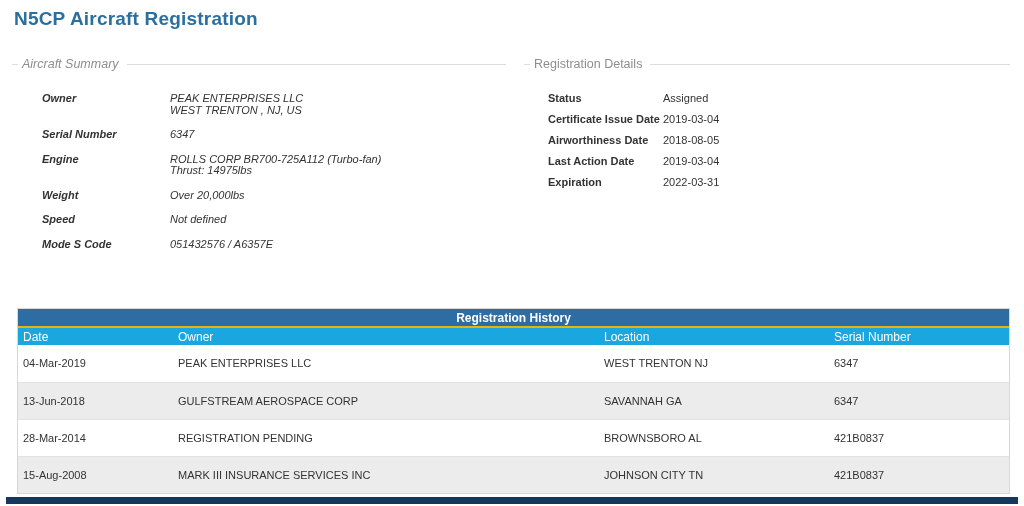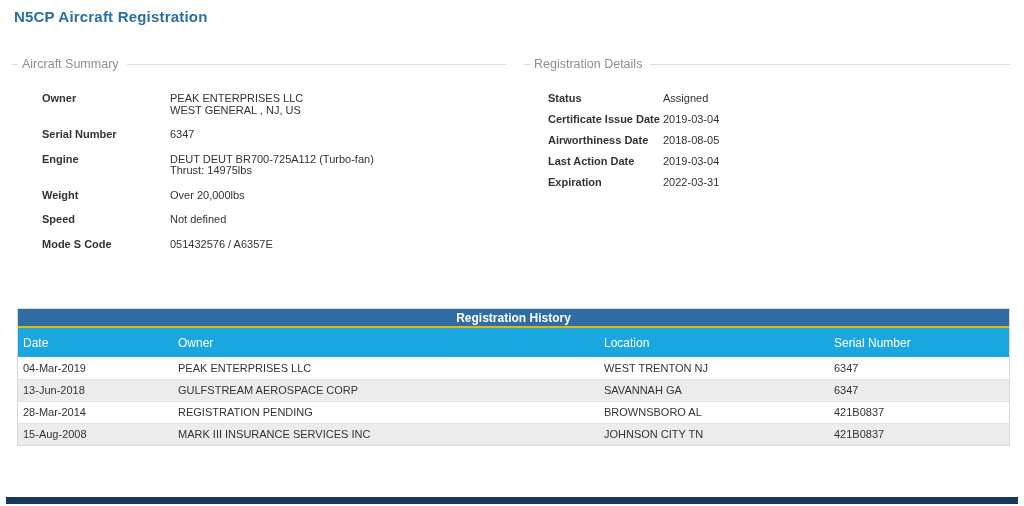--- a/index.html
+++ b/index.html
@@ -3,27 +3,27 @@
 <meta charset="utf-8">
 <style>
   * { margin:0; padding:0; box-sizing:border-box; }
   html,body { width:1024px; height:506px; background:#fff; overflow:hidden;
               font-family:"Liberation Sans", sans-serif; color:#333; }
 
   .page { position:relative; width:1024px; height:506px; }
 
   .page-title {
     position:absolute; left:14px; top:8px;
-    font-size:15px; font-weight:bold; letter-spacing:0.2px;
+    font-size:19px; font-weight:bold; letter-spacing:0.2px;
     color:var(--title-color,#2a6f9f);
   }
 
   
   .panels { position:absolute; left:12px; top:57px; width:998px; display:flex; }
-  .panel-left  { width:494px; margin-right:18px; }
+  .panel-left  { width:494px; margin-right:18px;font-style:italic; }
   .panel-right { width:486px; }
 
   .legend-row { display:flex; align-items:center; height:14px; }
   .legend-row::before { content:""; width:6px; border-top:1px solid var(--legend-line,#ddd); margin-right:2px; }
   .legend { font-size:12.5px; color:var(--legend-color,#8e8e8e); padding:0 8px 0 2px; white-space:nowrap; }
   .legend-line { flex:1; border-top:1px solid var(--legend-line,#ddd); }
 
   .fields { padding:22px 0 0 30px; }
   .panel-right .fields { padding-left:24px; }
 
@@ -41,25 +41,25 @@
     height:19px; line-height:19px; text-align:center;
     background:var(--table-title-bg,#2e6da4); color:#fff;
     font-size:12px; font-weight:bold; border-bottom:2px solid #eab308;
   }
   table { width:100%; border-collapse:collapse; table-layout:fixed; }
   col.c-date   { width:155px; }
   col.c-owner  { width:426px; }
   col.c-loc    { width:230px; }
   col.c-serial { width:180px; }
   thead th {
-    height:29px; background:var(--table-header-bg,#1aa7e0); color:#fff;
+    height:17px; background:var(--table-header-bg,#1aa7e0); color:#fff;
     font-size:12px; font-weight:normal; text-align:left; padding:0 0 0 5px;
   }
   tbody td {
-    height:22px; font-size:11px; padding:0 0 0 5px;
+    height:37px; font-size:11px; padding:0 0 0 5px;
     border-bottom:1px solid #e3e3e3;
   }
   tbody tr:nth-child(even) td { background:var(--row-alt-bg,#ececec); }
   tbody tr:last-child td { border-bottom:none; }
 
   .footer-bar { position:absolute; left:6px; right:6px; top:497px; height:7px;
                 background:var(--footer-bar,#16365c); }
 </style>
 </head>
 <body>
@@ -73,33 +73,33 @@
     <section class="panel-left">
       <div class="legend-row">
         <span class="legend">Aircraft Summary</span>
         <span class="legend-line"></span>
       </div>
       <div class="fields" id="summary-fields">
           <div class="field-row">
             <div class="field-label">Owner</div>
             <div class="field-value">
               <div>PEAK ENTERPRISES LLC</div>
-              <div>WEST GENERAL , NJ, US</div>
+              <div>WEST TRENTON , NJ, US</div>
             </div>
           </div>
           <div class="field-row">
             <div class="field-label">Serial Number</div>
             <div class="field-value">
               <div>6347</div>
             </div>
           </div>
           <div class="field-row">
             <div class="field-label">Engine</div>
             <div class="field-value">
-              <div>DEUT DEUT BR700-725A112 (Turbo-fan)</div>
+              <div>ROLLS CORP BR700-725A112 (Turbo-fan)</div>
               <div>Thrust: 14975lbs</div>
             </div>
           </div>
           <div class="field-row">
             <div class="field-label">Weight</div>
             <div class="field-value">
               <div>Over 20,000lbs</div>
             </div>
           </div>
           <div class="field-row">

